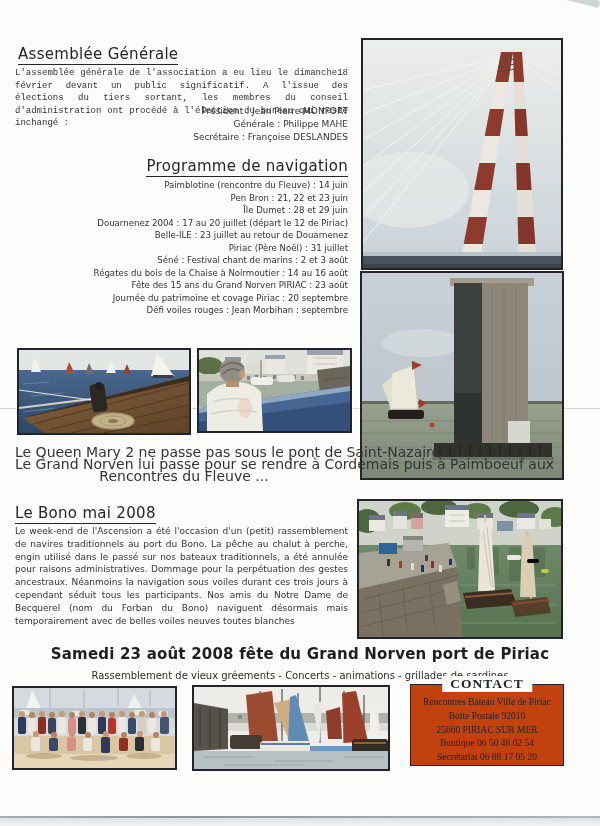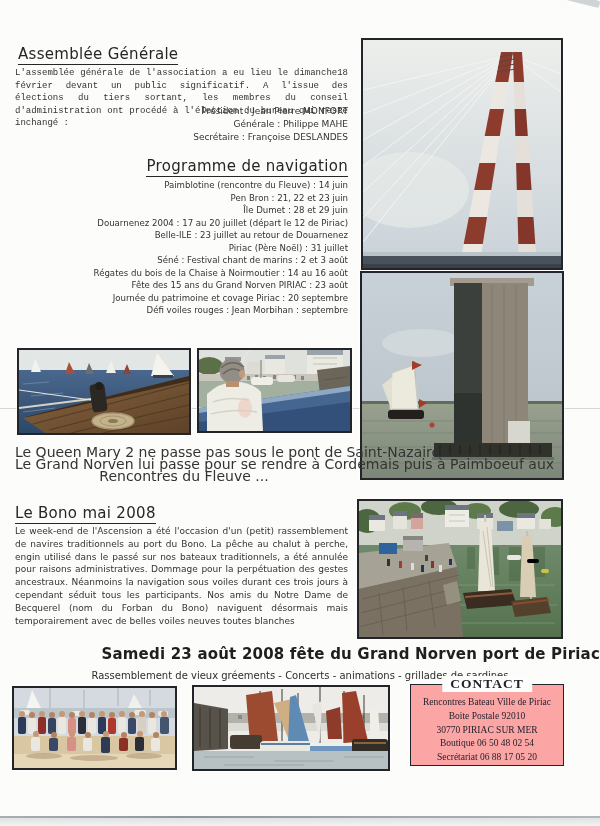--- a/index.html
+++ b/index.html
@@ -20,21 +20,21 @@
   .caption{font-size:14px;line-height:12.2px;text-align:center;color:#333;}
   .photo{
     background:#fff;border:2px solid #23232a;box-sizing:content-box;
     box-shadow:0 0 0 1px rgba(255,255,255,.6);
   }
   .photo svg{display:block;}
   figure{margin:0;}
   .event-title{font-size:15px;font-weight:bold;color:#1f1f1f;text-align:center;letter-spacing:.2px;}
   .event-sub{font-size:10px;color:#2e2e2e;text-align:center;}
   .contact-box{
-    border:1.5px solid #23232a;background:#fca5a5;
+    border:1.5px solid #23232a;background:#c2410c;
     font-family:"Liberation Serif","DejaVu Serif",serif;color:#23232e;
     text-align:center;
   }
   .contact-title{
     position:absolute;top:-9px;left:50%;transform:translateX(-50%);
     background:#fdfdfc;padding:0 8px;font-weight:bold;font-size:13.5px;
     letter-spacing:1px;font-family:"Liberation Serif","DejaVu Serif",serif;white-space:nowrap;
   }
   .contact-lines{padding-top:11px;font-size:9.5px;line-height:13.8px;}
   .fold-line{left:0;width:600px;height:1px;background:rgba(110,115,118,.28);}
@@ -379,21 +379,21 @@
       <line x1="168" y1="30" x2="172" y2="98" stroke="#c8c0ae" stroke-width="2"></line>
       <polygon points="163,36 173,34 177,96 161,96" fill="#d9cdb4"></polygon>
       <polygon points="152,100 188,96 192,112 156,116" fill="#53412c"></polygon>
       <line x1="154" y1="103" x2="190" y2="99" stroke="#8a4a30" stroke-width="2"></line>
       <rect x="148" y="54" width="14" height="5" rx="2" fill="#e8e8e2"></rect>
       <rect x="168" y="58" width="12" height="4" rx="2" fill="#dedd d6"></rect>
       <rect x="182" y="68" width="8" height="4" rx="2" fill="#c8c43c"></rect>
     </svg>
   </figure>
 
-  <div class="abs event-title" style="left:0;top:645px;width:600px;text-align:right;">Samedi 23 août 2008  fête du Grand Norven port de Piriac</div>
+  <div class="abs event-title" style="left:0;top:645px;width:600px;">Samedi 23 août 2008  fête du Grand Norven port de Piriac</div>
   <div class="abs event-sub" style="left:0;top:670px;width:600px;">Rassemblement de vieux gréements - Concerts - animations - grillades de sardines</div>
 
   <figure class="abs photo" style="left:12px;top:686px;">
     <svg width="161" height="80" viewBox="0 0 161 80">
       <rect width="161" height="80" fill="#d4dae0"></rect>
       <g stroke="#aab2b8" stroke-width="1">
         <line x1="36" y1="0" x2="36" y2="20"></line>
           <line x1="70" y1="2" x2="70" y2="20"></line>
         <line x1="104" y1="0" x2="104" y2="18"></line>
           <line x1="136" y1="2" x2="136" y2="18"></line>
@@ -515,21 +515,21 @@
           <line x1="30" y1="78" x2="110" y2="78"></line>
       </g>
     </svg>
   </figure>
 
   <div class="abs contact-box" style="left:410px;top:684px;width:152px;height:80px;">
     <div class="contact-title">CONTACT</div>
     <div class="contact-lines">
       <span class="listline">Rencontres Bateau Ville de Piriac</span>
       <span class="listline">Boite Postale 92010</span>
-      <span class="listline">30770 PIRIAC SUR MER</span>
+      <span class="listline">25660 PIRIAC SUR MER</span>
       <span class="listline">Boutique 06 50 48 02 54</span>
       <span class="listline">Secrétariat 06 88 17 05 20</span>
     </div>
   </div>
 
   <div class="abs scan-band-line"></div>
   <div class="abs scan-band"></div>
 
 </div>
 

